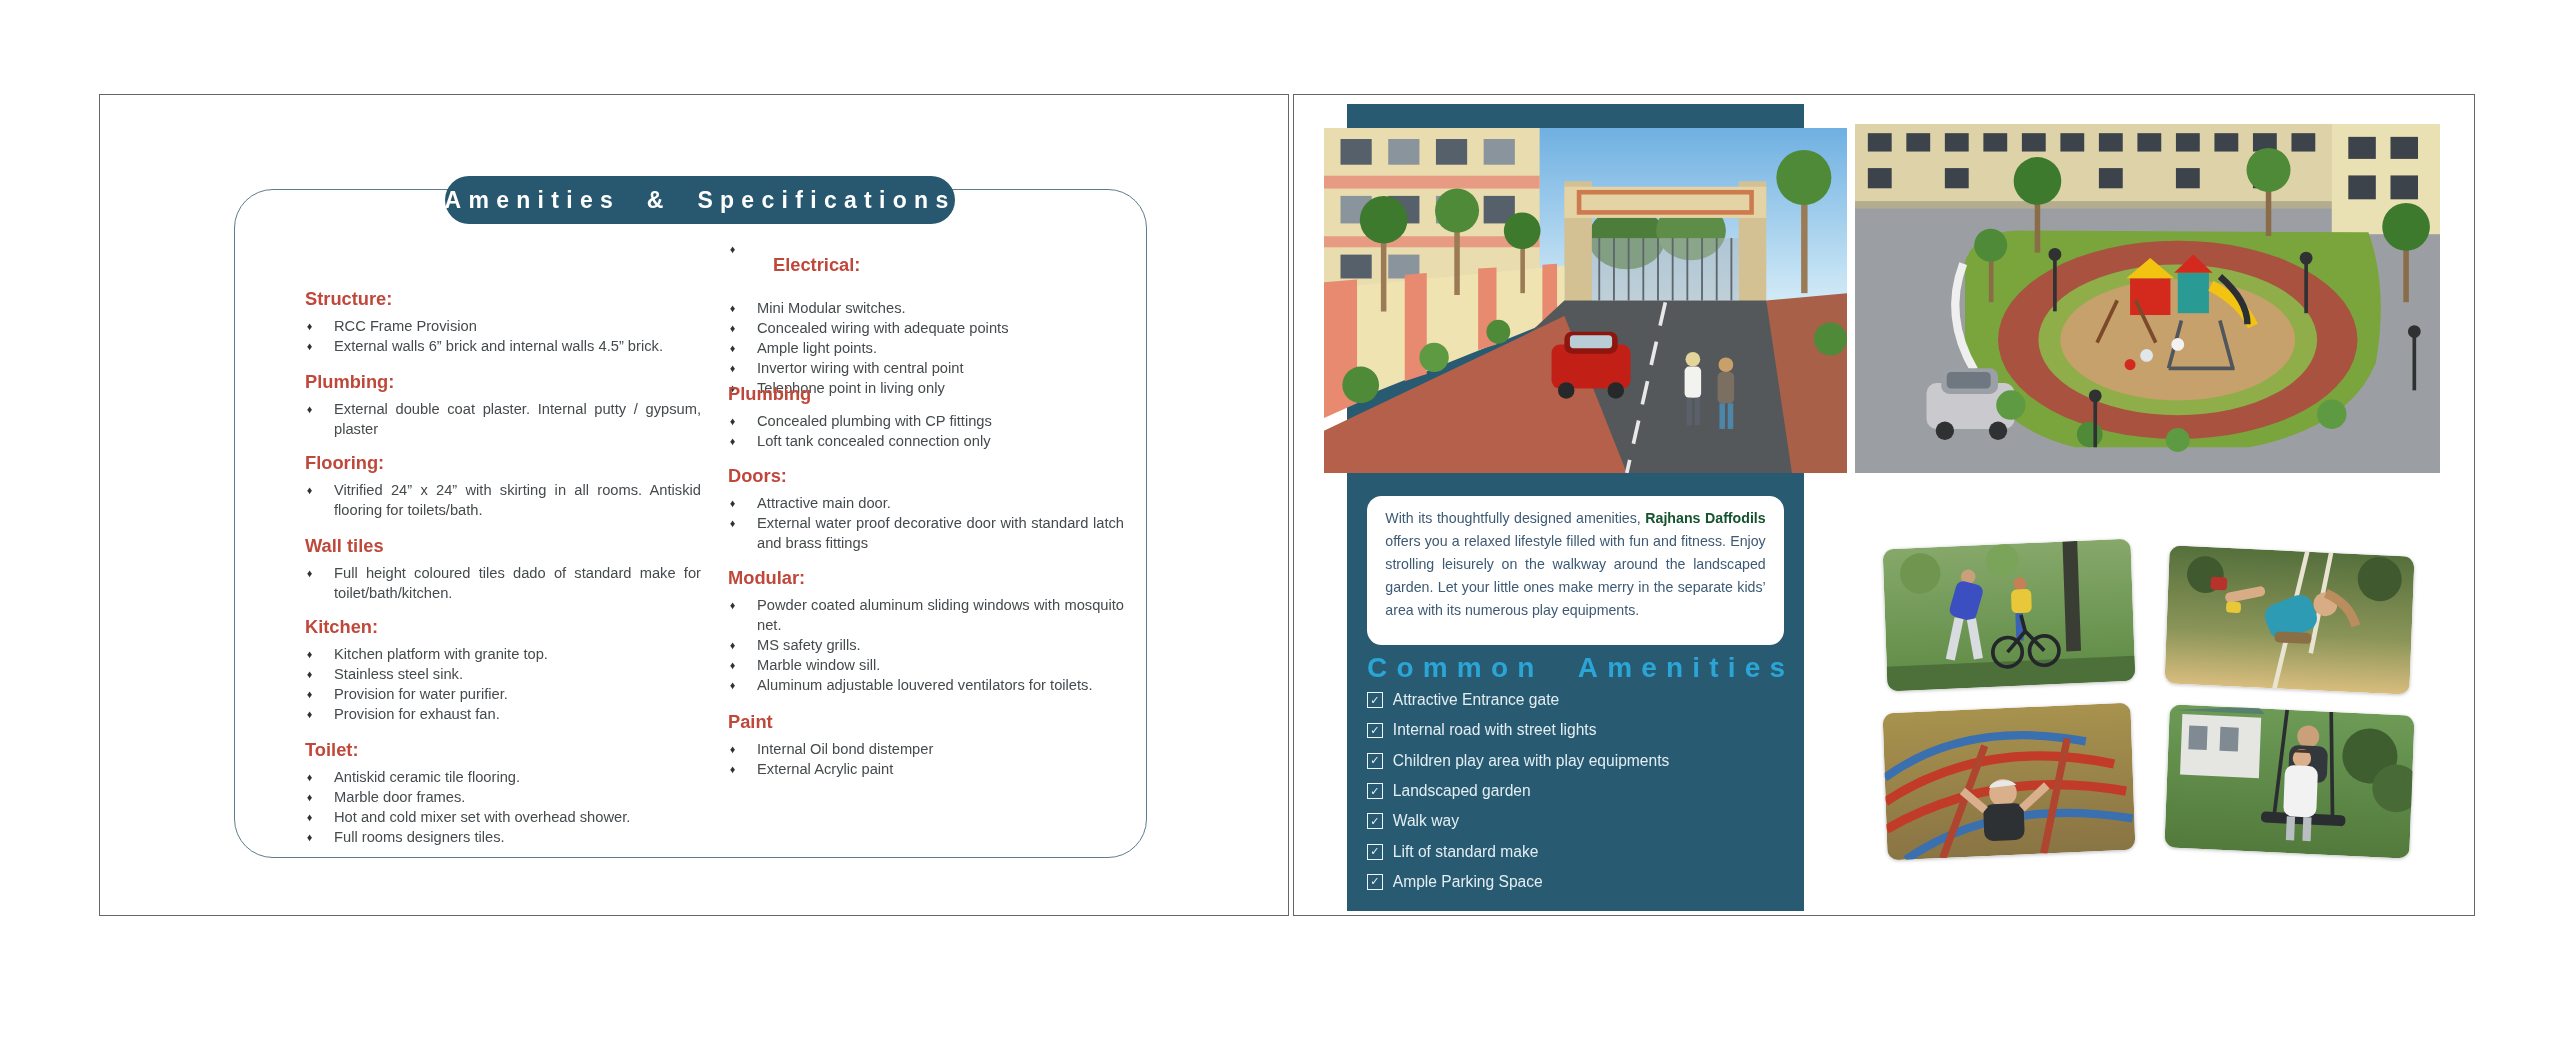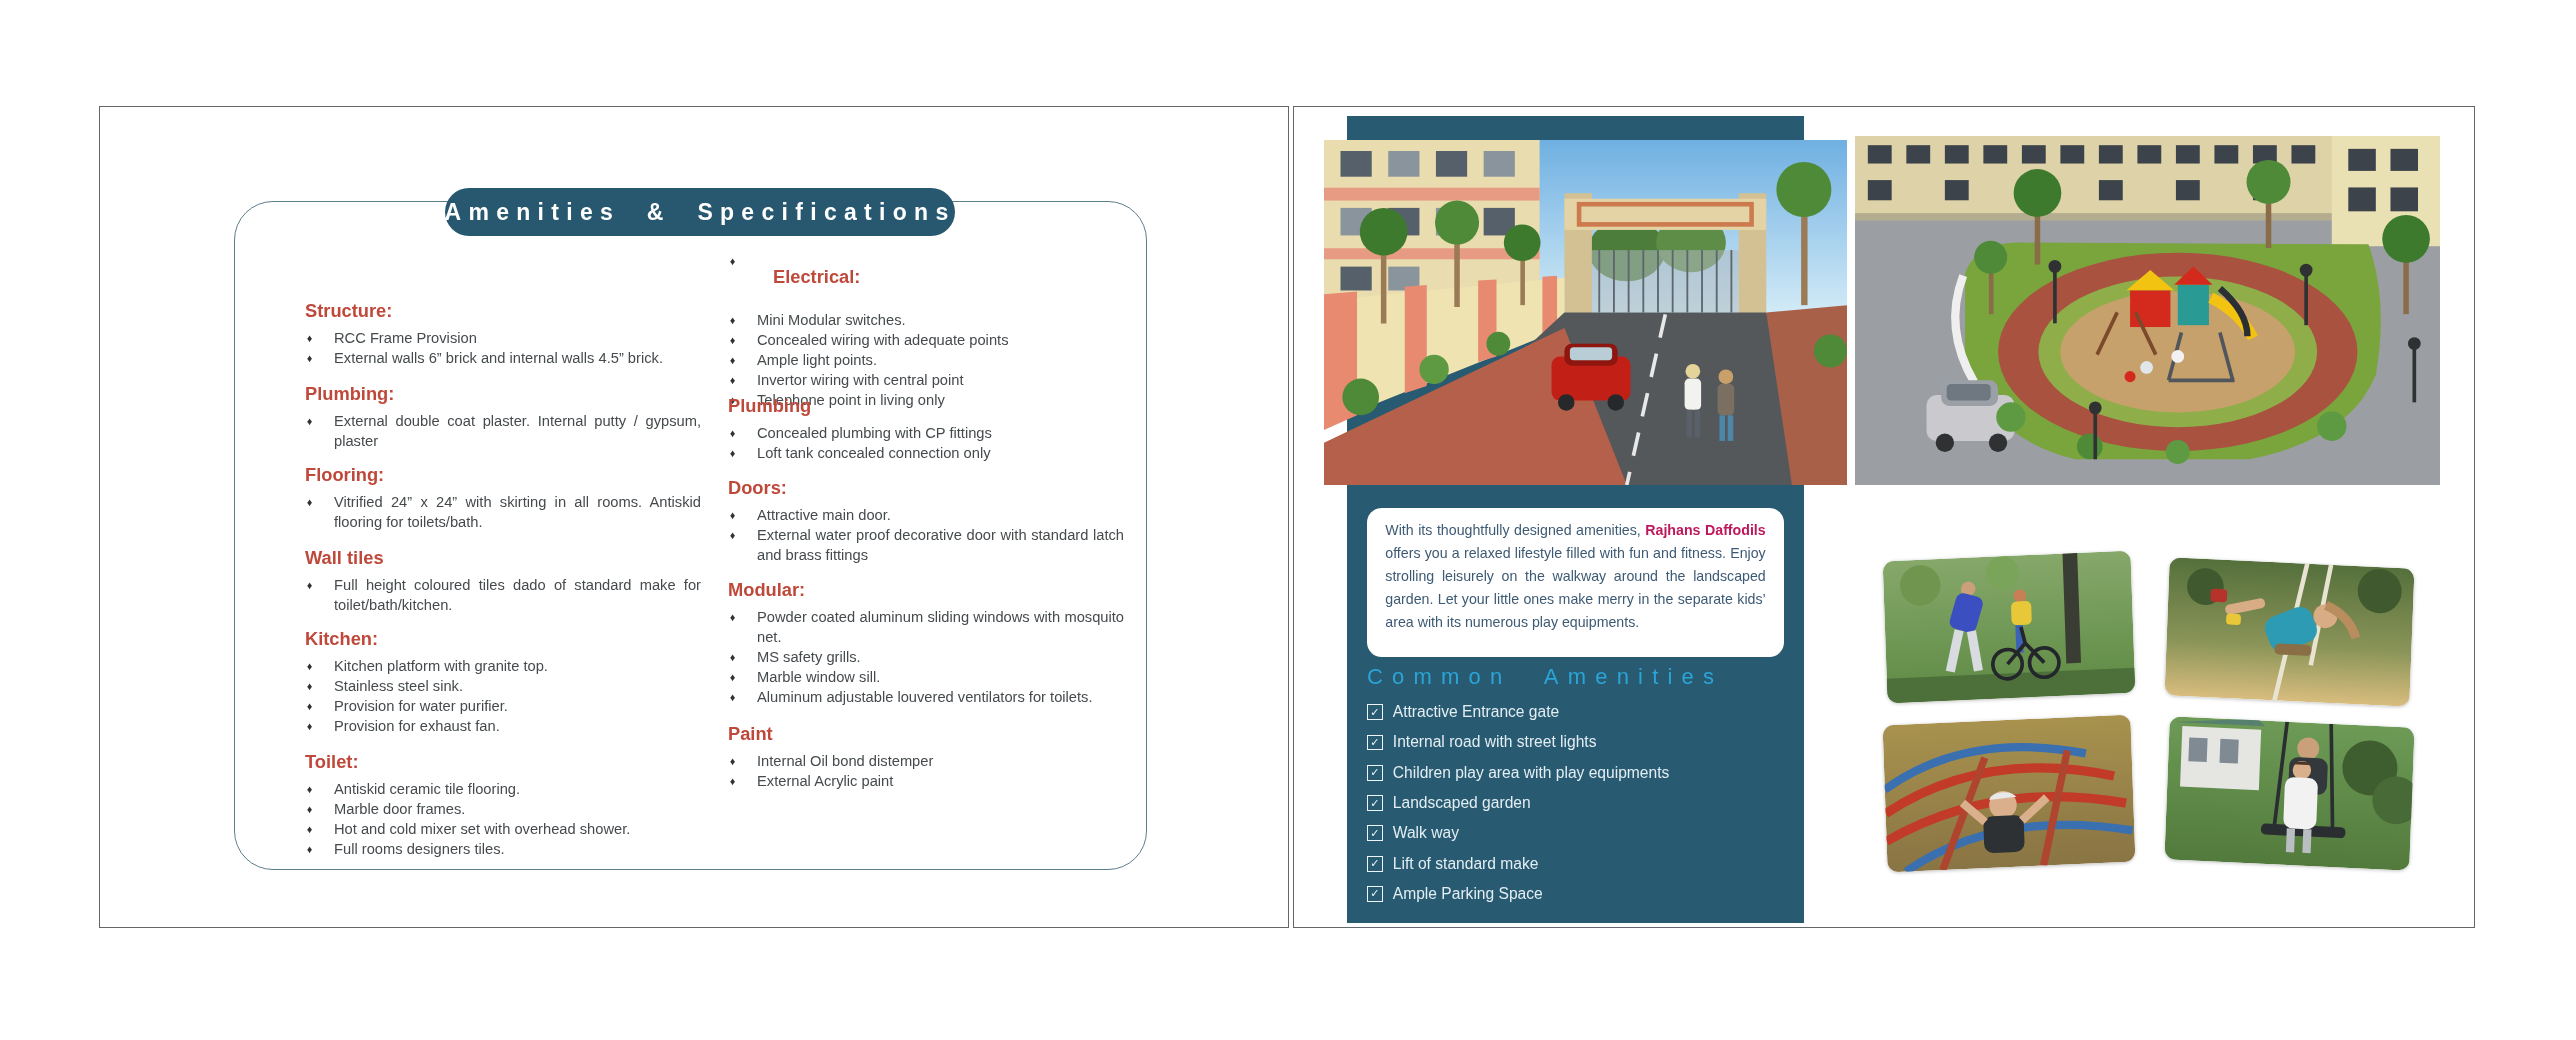--- a/index.html
+++ b/index.html
@@ -1,19 +1,19 @@
 <!DOCTYPE html>
 <html style="font-size:14.7px"><head>
 <meta charset="utf-8">
 <style>
   html,body{margin:0;padding:0;background:#ffffff;}
   body{width:2576px;height:1040px;position:relative;overflow:hidden;
        font-family:"Liberation Sans",sans-serif;-webkit-font-smoothing:antialiased;}
   .canvas{position:absolute;left:0;top:0;width:2576px;height:1040px;background:#fff;}
-  .page{position:absolute;top:106px;height:822px;background:#fff;
+  .page{position:absolute;top:94px;height:822px;background:#fff;
         border:1.8px solid #63676a;box-sizing:border-box;}
   #left-page{left:99px;width:1190px;}
   #right-page{left:1293px;width:1182px;}
 
   
   .panel{position:absolute;left:134px;top:94px;width:911px;height:667px;
          border:0.9px solid #5c7d8a;border-radius:39px;background:#fff;}
   .banner{position:absolute;left:345px;top:81px;width:510px;height:48px;
           background:#27586f;border-radius:24px;color:#ffffff;z-index:2;
           display:flex;align-items:center;justify-content:center;
@@ -32,22 +32,22 @@
   
   .teal-band{position:absolute;left:53px;top:9.2px;width:457px;height:807px;background:#285a71;}
   .render{position:absolute;overflow:hidden;}
   #entrance-render{left:30px;top:33px;width:523px;height:345px;}
   #playground-render{left:561px;top:29px;width:585px;height:349px;}
   .render svg{display:block;width:100%;height:100%;}
   .intro-box{position:absolute;left:73px;top:401px;width:417px;height:149px;
              background:#ffffff;border-radius:14.7px;box-sizing:border-box;
              padding:11px 18.3px;font-size:14.2px;line-height:23px;color:#3d5a74;
              text-align:justify;overflow:hidden;}
-  .intro-box .hl{font-weight:bold;color:#be185d;}
-  .ca-title{position:absolute;left:73px;top:557px;font-size:22px;font-weight:normal;
+  .intro-box .hl{font-weight:bold;color:#14532d;}
+  .ca-title{position:absolute;left:73px;top:557px;font-size:28px;font-weight:bold;
             color:#2ba4d6;letter-spacing:9.2px;word-spacing:18.3px;white-space:nowrap;}
   .ca-list{position:absolute;left:73px;top:596px;width:394px;}
   .ca-item{display:flex;align-items:center;height:18.3px;margin-bottom:12px;
            font-size:15.6px;color:#e3eef3;}
   .cb{flex:0 0 13.8px;width:13.8px;height:13.8px;border:1.8px solid #eef5f8;margin-right:10px;
       display:flex;align-items:center;justify-content:center;font-size:11px;
       line-height:11px;color:#f4f9fb;box-sizing:content-box;}
   .photo{position:absolute;border-radius:11px;overflow:hidden;box-shadow:0 0.9px 3.7px rgba(0,0,0,.25);}
   .photo svg{display:block;width:100%;height:100%;}
   #photo-1{left:591px;top:449px;width:248px;height:142px;transform:rotate(-2deg) skewY(-0.5deg);}

